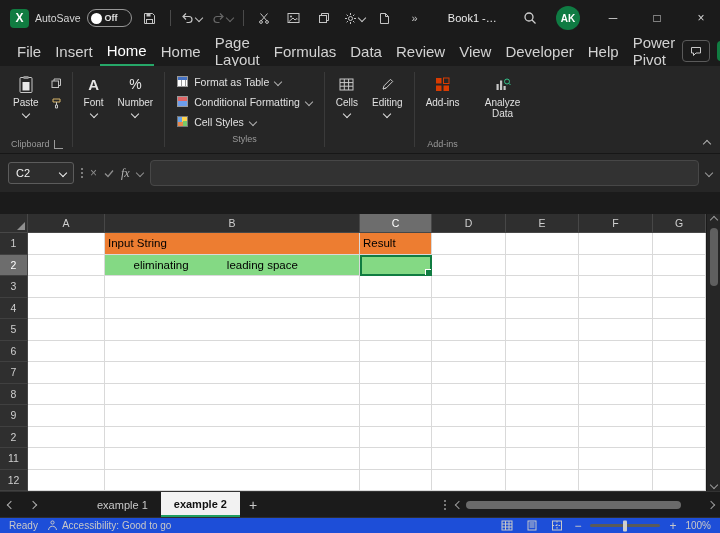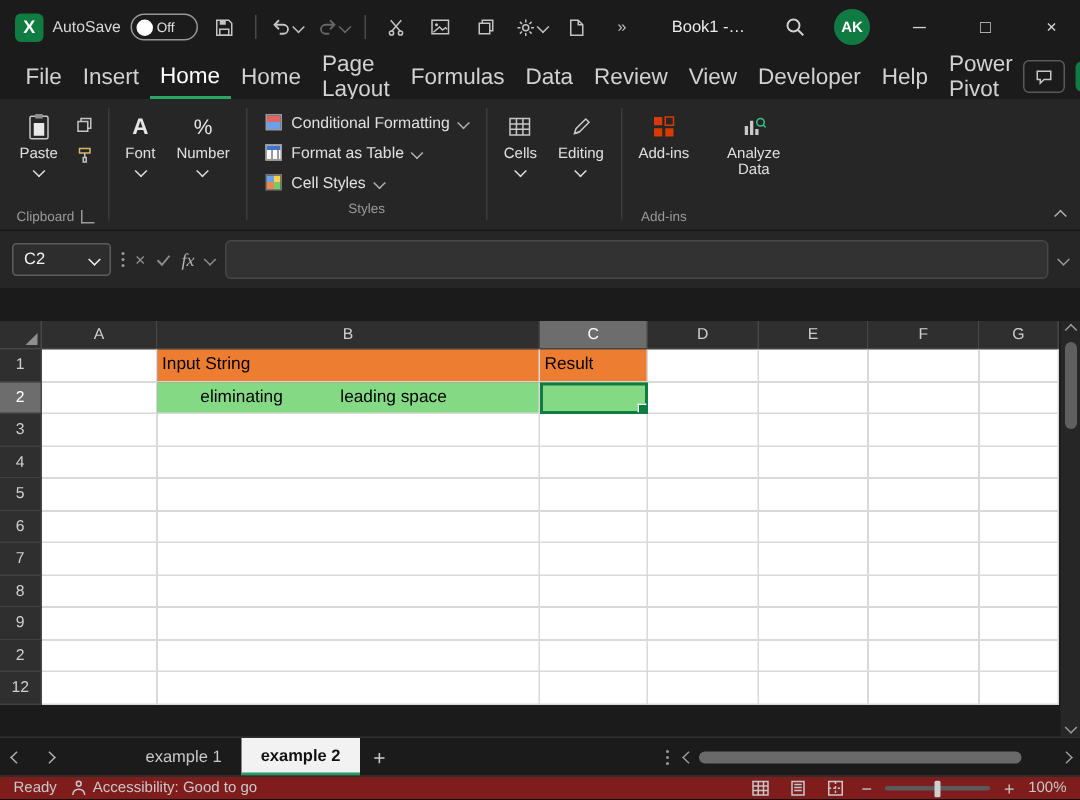--- a/index.html
+++ b/index.html
@@ -13,21 +13,21 @@
   svg{display:block;}
 
   
   .titlebar{height:36px;display:flex;align-items:center;gap:6px;padding-left:10px;flex:0 0 auto;}
   .excel-logo{width:19px;height:19px;background:#107C41;border-radius:4px;color:#fff;font-weight:bold;
               font-size:12px;display:flex;align-items:center;justify-content:center;}
   .autosave-label{font-size:10.5px;color:#d6d6d6;}
   .toggle{width:37px;height:16px;border:1px solid #979797;border-radius:9px;display:flex;align-items:center;
           gap:3px;padding:0 3px;flex:0 0 auto;}
   .toggle .knob{width:11px;height:11px;background:#fff;border-radius:50%;}
-  .toggle .state{font-size:9px;color:#e0e0e0;}
+  .toggle .state{font-size:9px;color:#e0e0e0;font-weight:bold;}
   .tb-icon{height:24px;min-width:20px;display:flex;align-items:center;justify-content:center;gap:2px;
            border-radius:3px;color:#c4c4c4;padding:0 2px;}
   .tb-icon.dim{opacity:.45;}
   .tb-sep{width:1px;height:16px;background:#4a4a4a;margin:0 2px;}
   .win-title{font-size:11px;color:#ececec;margin:0 4px;white-space:nowrap;}
   .sp{flex:1;}
   .avatar{width:24px;height:24px;border-radius:50%;background:#0f7b43;color:#fff;font-size:10px;font-weight:bold;
           display:flex;align-items:center;justify-content:center;margin:0 8px;}
   .win-btn{width:38px;height:36px;display:flex;align-items:center;justify-content:center;color:#d4d4d4;font-size:12px;}
 
@@ -106,21 +106,21 @@
   .tab-nav{width:22px;display:flex;align-items:center;justify-content:center;color:#b0b0b0;}
   .tabs-holder{display:flex;margin-left:40px;}
   .sheet-tab{display:flex;align-items:center;padding:0 13px;font-size:11px;color:#c9c9c9;box-sizing:border-box;}
   .sheet-tab.active{background:#f2f2f2;color:#111;font-weight:bold;border-bottom:2.5px solid #1e9e62;}
   .add-tab{width:26px;display:flex;align-items:center;justify-content:center;color:#c9c9c9;font-size:14px;}
   .hscroll{display:flex;align-items:center;gap:4px;padding-right:6px;width:258px;color:#9a9a9a;}
   .htrack{flex:1;height:9px;display:flex;align-items:center;}
   .hthumb{width:215px;height:8px;background:#6a6a6a;border-radius:4px;}
 
   
-  .statusbar{height:21px;background:#7f1d1d;border-top:1px solid #2e2e2e;display:flex;align-items:center;
+  .statusbar{height:21px;background:#1d4ed8;border-top:1px solid #2e2e2e;display:flex;align-items:center;
              font-size:10px;color:#c8c8c8;padding:0 9px;gap:9px;flex:1;}
   .sb-item{display:flex;align-items:center;gap:4px;}
   .view-ic{width:16px;height:15px;display:flex;align-items:center;justify-content:center;color:#c8c8c8;}
   .zoom-track{width:70px;height:3px;background:#5a5a5a;position:relative;border-radius:2px;}
   .zoom-thumb{position:absolute;left:50%;top:50%;transform:translate(-50%,-50%);width:4px;height:11px;background:#cfcfcf;border-radius:1px;}
   .zoom-sign{font-size:12px;color:#c8c8c8;}
 </style>
 </head>
 <body>
 
@@ -282,27 +282,27 @@
       <span class="ic pct">%</span>
       <span class="lbl">Number</span>
       <span class="cv down"></span>
     </div>
 
     <div class="rdiv"></div>
 
     <div class="rgroup">
       <div class="styles-col">
           <div class="styles-item">
+            <div class="icon-table"></div>
+            <div class="" style="display: inline;">Format as Table</div>
+            <div class="cv down" style="color: rgb(176, 176, 176);"></div>
+          </div>
+          <div class="styles-item">
             <div class="icon-cf"></div>
             <div class="" style="display: inline;">Conditional Formatting</div>
-            <div class="cv down" style="color: rgb(176, 176, 176);"></div>
-          </div>
-          <div class="styles-item">
-            <div class="icon-table"></div>
-            <div class="" style="display: inline;">Format as Table</div>
             <div class="cv down" style="color: rgb(176, 176, 176);"></div>
           </div>
           <div class="styles-item">
             <div class="icon-cellstyles"></div>
             <div class="" style="display: inline;">Cell Styles</div>
             <div class="cv down" style="color: rgb(176, 176, 176);"></div>
           </div>
         </div>
       <div class="rgroup-label">
         <span>Styles</span>
@@ -502,20 +502,30 @@
             <div class="row-h">2</div>
             <div class="cell" style="width: 77px;"></div>
             <div class="cell" style="width: 255px;"></div>
             <div class="cell" style="width: 72px;"></div>
             <div class="cell" style="width: 74px;"></div>
             <div class="cell" style="width: 73px;"></div>
             <div class="cell" style="width: 74px;"></div>
             <div class="cell" style="width: 53px;"></div>
           </div>
           <div class="g-row">
+            <div class="row-h">11</div>
+            <div class="cell" style="width: 77px;"></div>
+            <div class="cell" style="width: 255px;"></div>
+            <div class="cell" style="width: 72px;"></div>
+            <div class="cell" style="width: 74px;"></div>
+            <div class="cell" style="width: 73px;"></div>
+            <div class="cell" style="width: 74px;"></div>
+            <div class="cell" style="width: 53px;"></div>
+          </div>
+          <div class="g-row">
             <div class="row-h">12</div>
             <div class="cell" style="width: 77px;"></div>
             <div class="cell" style="width: 255px;"></div>
             <div class="cell" style="width: 72px;"></div>
             <div class="cell" style="width: 74px;"></div>
             <div class="cell" style="width: 73px;"></div>
             <div class="cell" style="width: 74px;"></div>
             <div class="cell" style="width: 53px;"></div>
           </div>
         </div>

